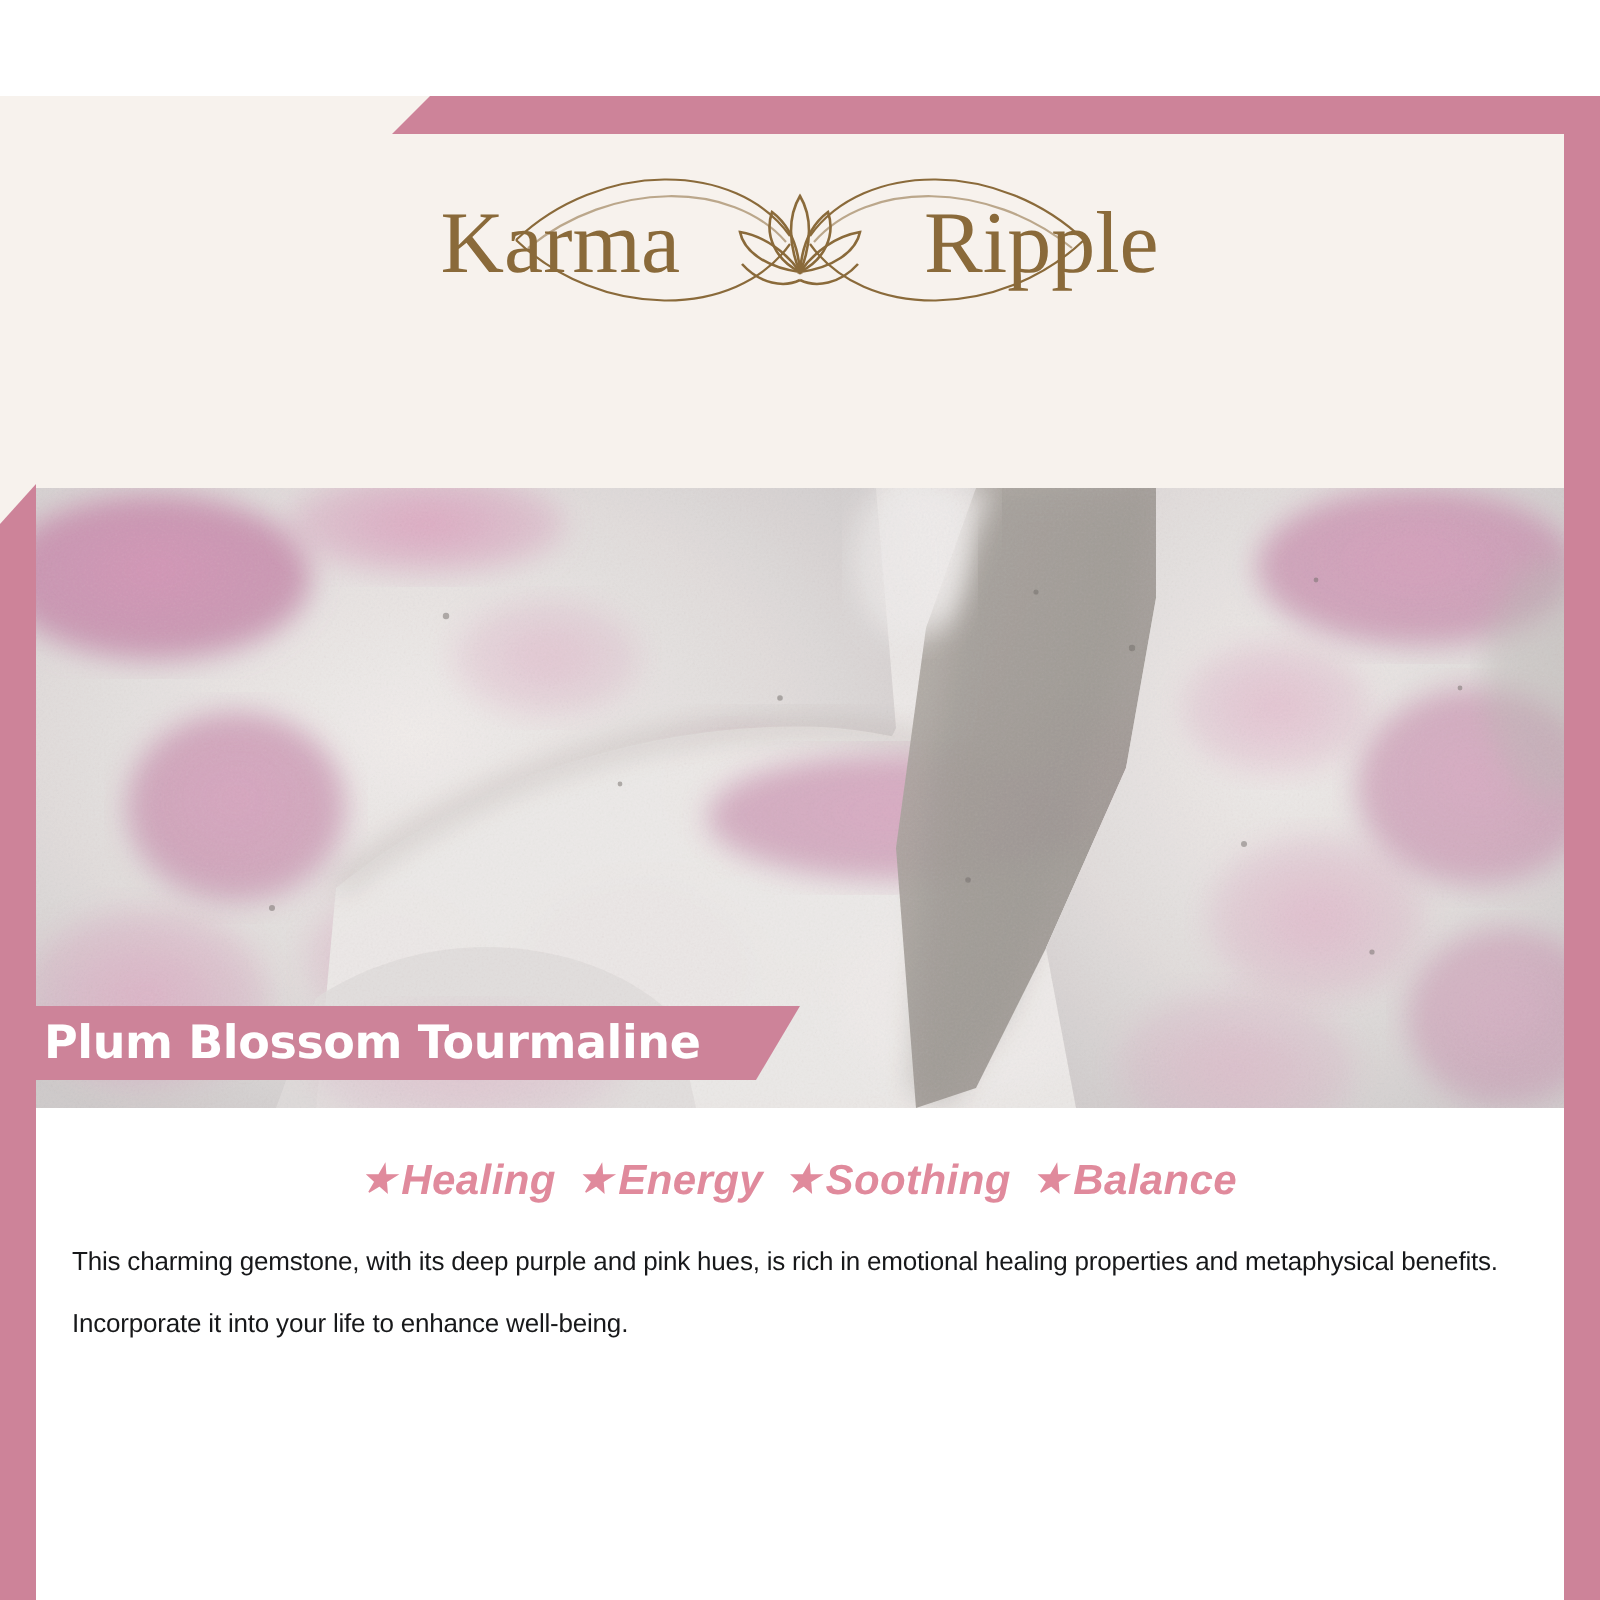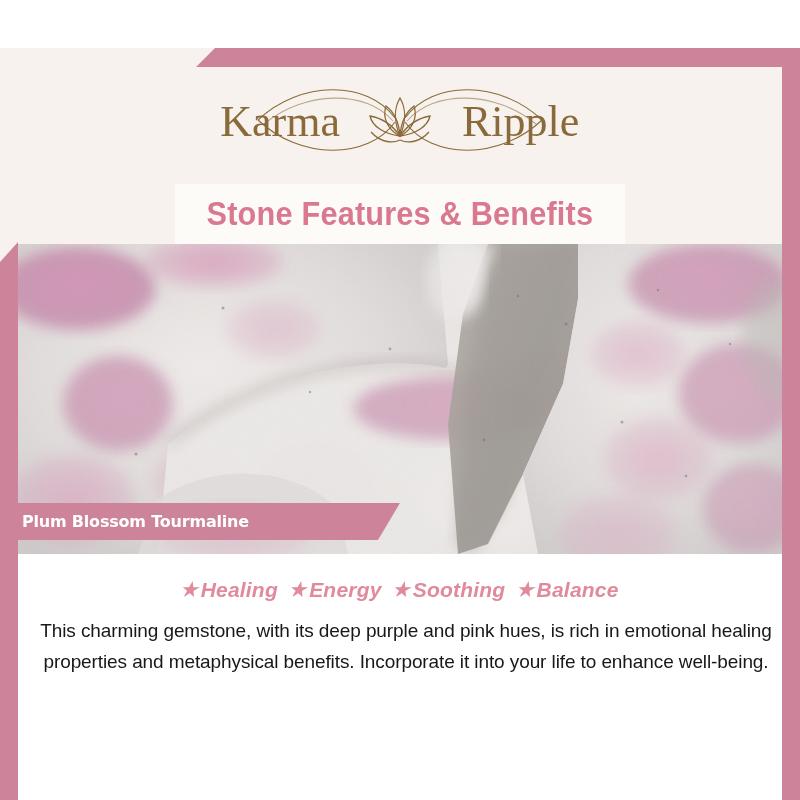--- a/index.html
+++ b/index.html
@@ -141,21 +141,21 @@
     background: #cd8399;
     -webkit-clip-path: polygon(0 0, 400px 0, 378px 37px, 0 37px);
     clip-path: polygon(0 0, 400px 0, 378px 37px, 0 37px);
     display: flex;
     align-items: center;
   }
   .ribbon-text {
     color: #ffffff;
     font-family: "DejaVu Sans", sans-serif;
     font-weight: bold;
-    font-size: 16px;
+    font-size: 23px;
     letter-spacing: -0.2px;
     padding-left: 22px;
     white-space: nowrap;
   }
 
   
   .tags {
     position: absolute;
     left: 18px;
     top: 530px;
@@ -180,25 +180,24 @@
   }
   .tag-label { padding-right: 6px; }
 
   
   .desc {
     position: absolute;
     left: 36px;
     top: 567px;
     width: 740px;
     font-family: "Liberation Sans Narrow", "Liberation Sans", sans-serif;
-    font-size: 19px;
+    font-size: 13px;
     line-height: 31px;
     color: #17181a;
     letter-spacing: -0.1px;
-    text-align: center;
   }
 </style>
 </head>
 <body>
 
 <div id="page">
 
   <div class="band-top"></div>
   <div class="band-right"></div>
   <div class="band-left"></div>
@@ -222,23 +221,20 @@
         <path d="M210 62 C 194 60, 182 52, 180 42 C 192 44, 203 52, 210 62 Z"></path>
         <path d="M210 62 C 226 60, 238 52, 240 42 C 228 44, 217 52, 210 62 Z"></path>
         <path d="M181 58 C 190 68, 202 70, 210 66"></path>
         <path d="M239 58 C 230 68, 218 70, 210 66"></path>
       </g>
       <text x="150" y="62" text-anchor="end" font-family="'Liberation Serif', serif" font-size="44" fill="#8a6a3a">Karma</text>
       <text x="272" y="62" text-anchor="start" font-family="'Liberation Serif', serif" font-size="44" fill="#8a6a3a">Ripple</text>
     </svg>
   </div>
 
-  <div class="title-plate">
-    <div class="title-text">Stone Features &amp; Benefits</div>
-  </div>
 
   <div class="photo">
     <svg viewBox="0 0 764 310" preserveAspectRatio="none">
       <defs>
         <radialGradient id="gq1" cx="45%" cy="40%" r="70%">
           <stop offset="0%" stop-color="#f3f0ee"></stop>
           <stop offset="60%" stop-color="#ddd9d8"></stop>
           <stop offset="100%" stop-color="#c3bfc0"></stop>
         </radialGradient>
         <radialGradient id="gp1" cx="50%" cy="45%" r="65%">

